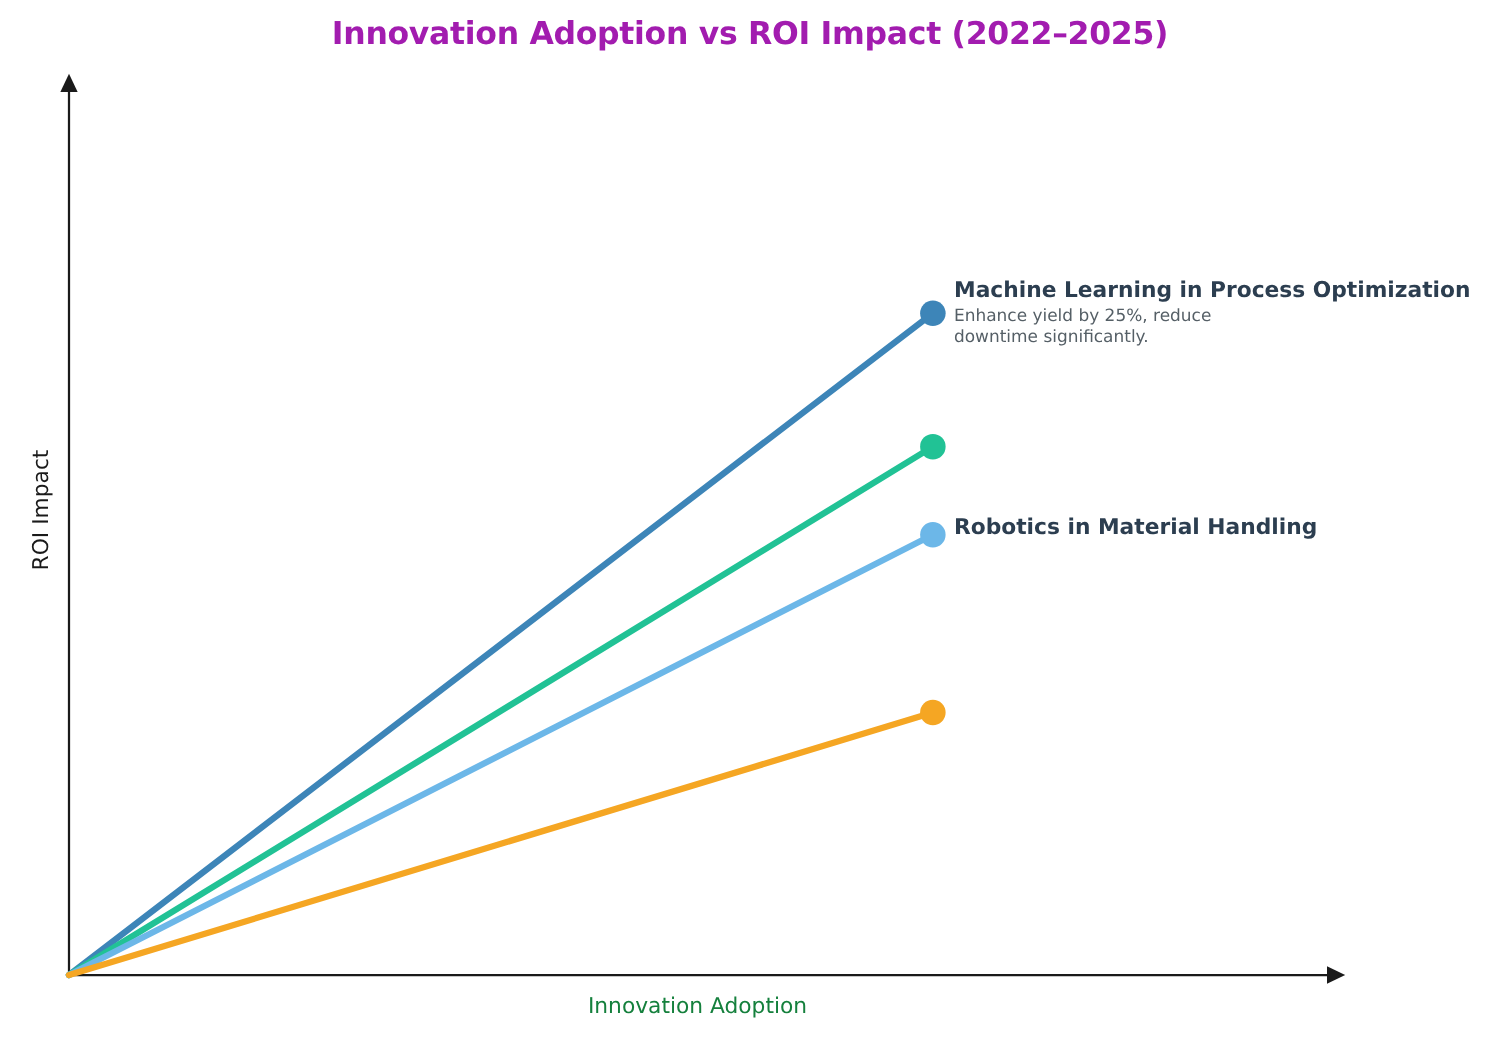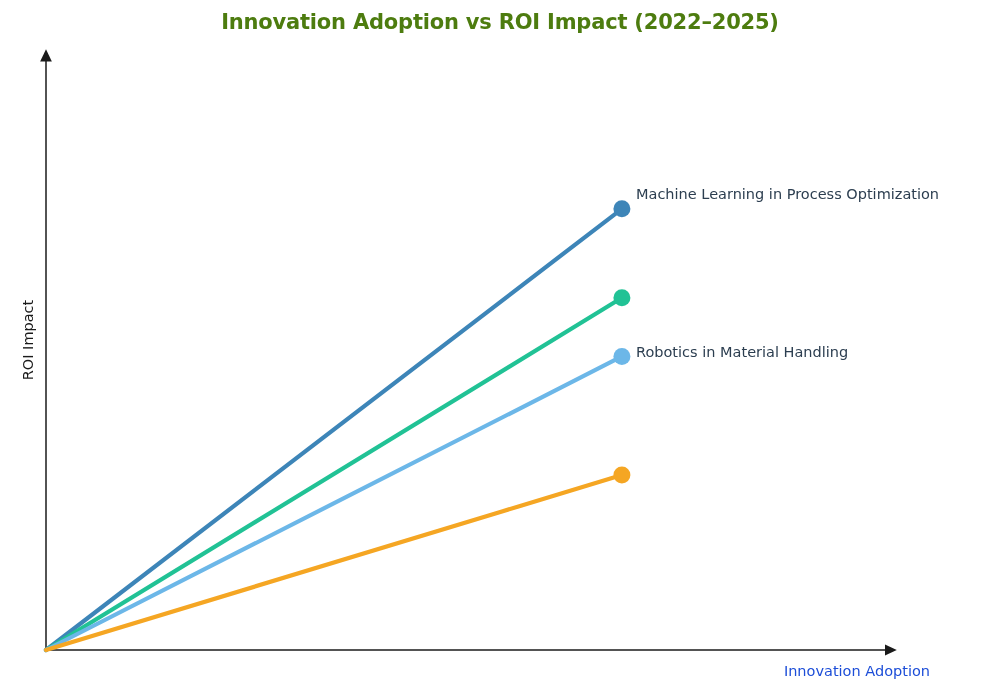--- a/index.html
+++ b/index.html
@@ -21,52 +21,52 @@
     height: 700px;
   }
   #chart-title {
     position: absolute;
     left: 0;
     top: 10px;
     width: 1000px;
     text-align: center;
     font-size: 21px;
     font-weight: bold;
-    color: #4d7c0f;
+    color: #a21caf;
     letter-spacing: -0.2px;
   }
   #svg-canvas {
     position: absolute;
     left: 0; top: 0;
   }
   .ann-block {
     position: absolute;
     width: 360px;
   }
   .ann-title {
     font-size: 14.5px;
-    font-weight: normal;
+    font-weight: bold;
     color: #2c3e50;
     line-height: 16px;
     white-space: nowrap;
   }
   .ann-desc {
     font-size: 11.3px;
     color: #555f66;
     line-height: 13.5px;
     margin-top: 2px;
     white-space: pre-line;
   }
   #xlabel {
     position: absolute;
     font-size: 14.5px;
-    color: #1d4ed8;
+    color: #15803d;
     left: 0;
     width: 930px;
-    text-align: right;
+    text-align: center;
     top: 663px;
   }
   #ylabel {
     position: absolute;
     font-size: 14.5px;
     color: #1a1a1a;
     left: -47px;
     top: 332px;
     width: 150px;
     text-align: center;
@@ -102,20 +102,22 @@
         <circle cx="621.91" cy="297.75800000000004" r="8.5" fill="#21c295"></circle>
         <line x1="46" y1="650" x2="621.91" y2="356.465" stroke="#6cb7e8" stroke-width="4.2" stroke-linecap="round"></line>
         <circle cx="621.91" cy="356.465" r="8.5" fill="#6cb7e8"></circle>
         <line x1="46" y1="650" x2="621.91" y2="475.065" stroke="#f5a623" stroke-width="4.2" stroke-linecap="round"></line>
         <circle cx="621.91" cy="475.065" r="8.5" fill="#f5a623"></circle>
       </g>
   </svg>
 
   <div class="ann-block" id="ann-0" style="left:636px; top:186px;">
     <div class="ann-title">Machine Learning in Process Optimization</div>
+    <div class="ann-desc">Enhance yield by 25%, reduce
+downtime significantly.</div>
   </div>
 
 
   <div class="ann-block" id="ann-2" style="left:636px; top:344px;">
     <div class="ann-title">Robotics in Material Handling</div>
   </div>
 
   <div class="ann-block" id="ann-3" style="left:636px; top:455px;">
   </div>
 

